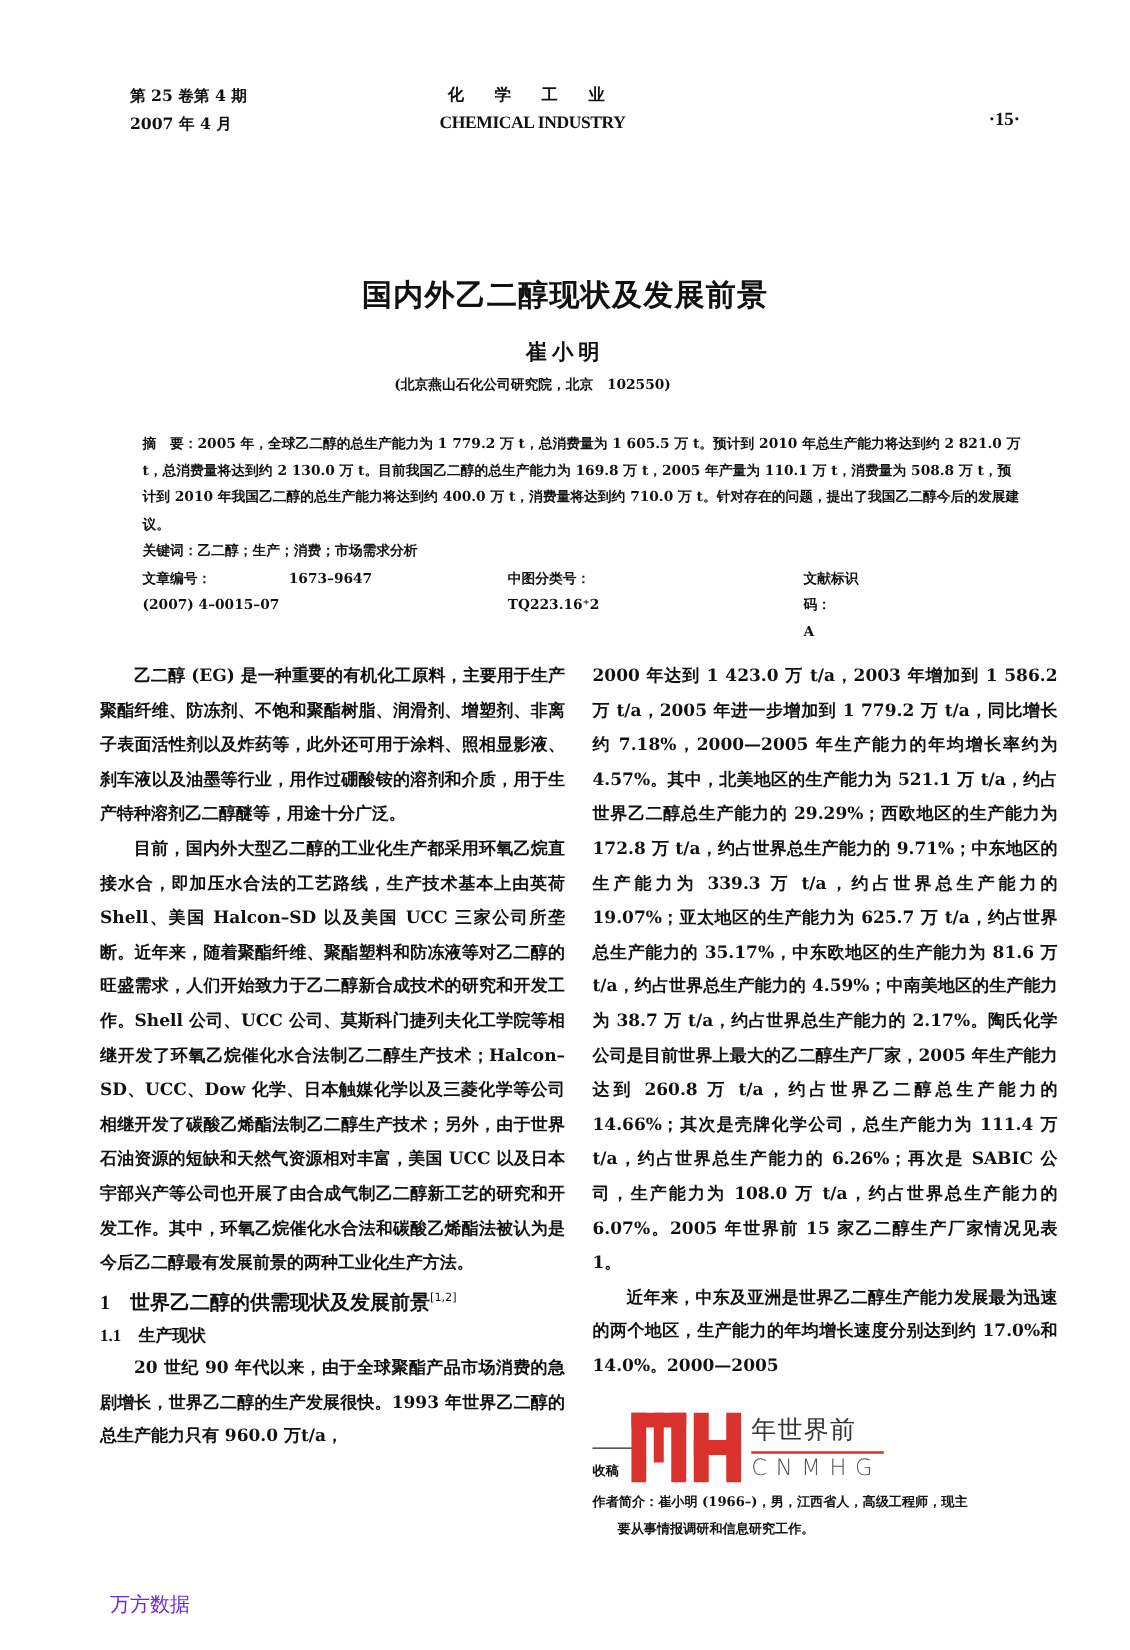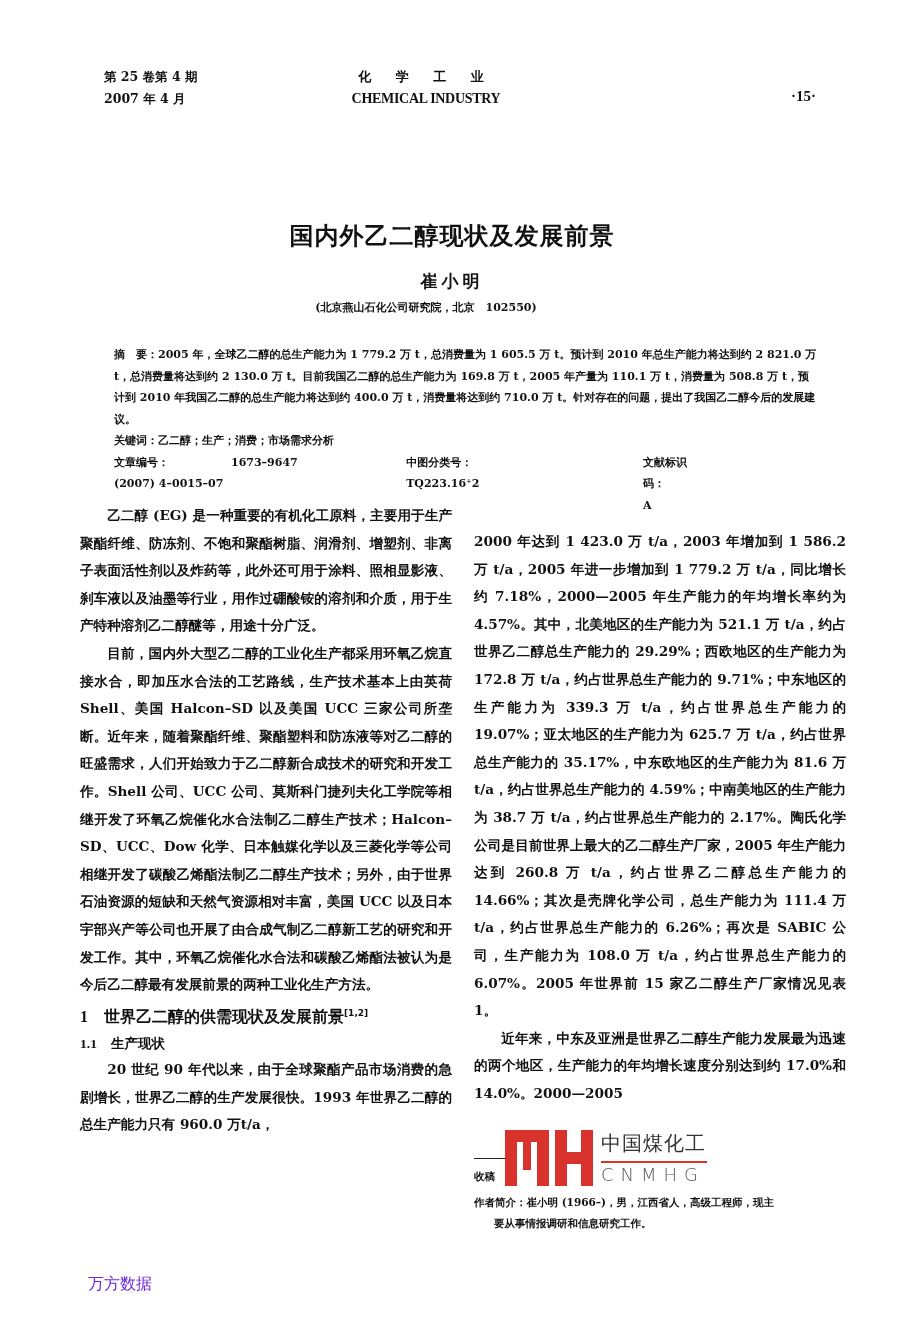--- a/index.html
+++ b/index.html
@@ -16,25 +16,25 @@
            font-size: 24px; font-weight: bold; letter-spacing: 1px; }
   .author { left: 0; width: 904px; top: 270px; text-align: center; font-size: 17px; font-weight: bold; letter-spacing: 4px; }
   .affil { left: 0; width: 852px; top: 300px; text-align: center; font-size: 11px; font-weight: bold; }
   .abstract { left: 114px; width: 706px; top: 344px; font-size: 11px; line-height: 21.5px; font-weight: bold; }
   .abstract p { margin: 0; }
   .meta-row { display: flex; gap: 22px; }
   .meta-row span { margin-right: 62px; }
   .col { width: 372px; font-size: 13.6px; line-height: 27.6px; text-align: justify; font-weight: bold; }
   .col p { margin: 0; }
   .col .indent { text-indent: 2em; }
-  .col-left { left: 80px; top: 502px; }
+  .col-left { left: 80px; top: 528px; }
   .col-right { left: 474px; top: 528px; }
   .h1 { font-family: "DejaVu Sans", sans-serif; font-size: 16px; font-weight: bold; line-height: 28px; }
   .h1 .num { font-family: "Liberation Serif", serif; margin-right: 16px; }
-  .h1 sup { font-size: 9px; font-weight: bold; }
+  .h1 sup { font-size: 9px; font-weight: normal; }
   .h2 { font-family: "DejaVu Sans", sans-serif; font-size: 13.5px; font-weight: bold; line-height: 24px; }
   .h2 .num { font-family: "Liberation Serif", serif; margin-right: 14px; }
   .footnote-rule { left: 474px; top: 1158px; width: 40px; height: 1px; background: #222; }
   .received { left: 474px; top: 1170px; font-size: 10.5px; font-weight: bold; }
   .footnote { left: 474px; top: 1192px; width: 372px; font-size: 10.5px; line-height: 21px; font-weight: bold; }
   .footnote .cont { padding-left: 20px; }
   .logo { left: 505px; top: 1130px; width: 220px; height: 56px; }
   .logo-mark { position: absolute; left: 0; top: 0; width: 88px; height: 56px; }
   .logo-cn { position: absolute; left: 96px; top: 0; font-family: "DejaVu Sans", sans-serif; font-size: 20px; color: #333; letter-spacing: 1px; }
   .logo-line { position: absolute; left: 96px; top: 31px; width: 106px; height: 2px; background: #d9312b; }
@@ -95,18 +95,18 @@
 <div class="abs logo">
   <svg class="logo-mark" viewBox="0 0 88 56" width="88" height="56">
     <rect x="0" y="0" width="12" height="56" fill="#d9312b"></rect>
     <rect x="0" y="0" width="44" height="12" fill="#d9312b"></rect>
     <rect x="32" y="0" width="12" height="56" fill="#d9312b"></rect>
     <rect x="18" y="0" width="8" height="40" fill="#d9312b"></rect>
     <rect x="50" y="0" width="12" height="56" fill="#d9312b"></rect>
     <rect x="76" y="0" width="12" height="56" fill="#d9312b"></rect>
     <rect x="50" y="22" width="38" height="12" fill="#d9312b"></rect>
   </svg>
-  <div class="logo-cn">中国煤化工</div>
+  <div class="logo-cn">年世界前</div>
   <div class="logo-line"></div>
   <div class="logo-en">CNMHG</div>
 </div>
 
 <div class="abs watermark">万方数据</div>
 
 </body></html>

